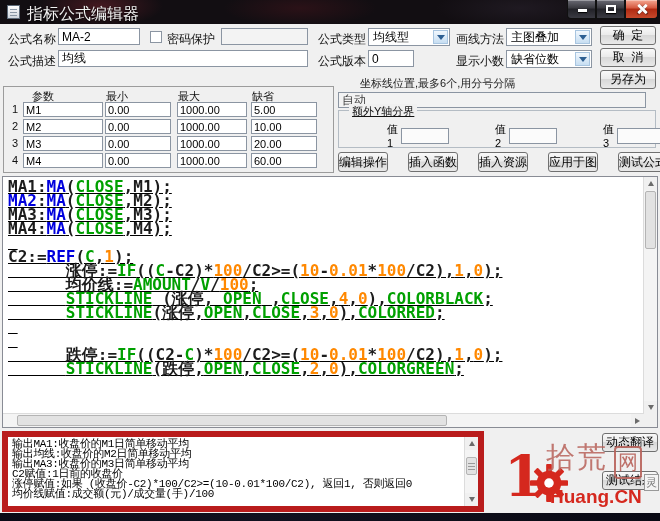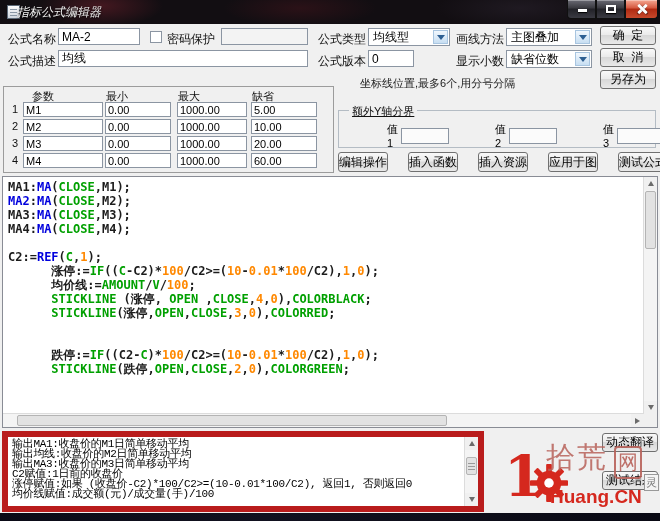--- a/index.html
+++ b/index.html
@@ -7,21 +7,21 @@
   .screen{position:relative;width:660px;height:521px;overflow:hidden;
     background:
       radial-gradient(90px 30px at 100px 6px, rgba(150,40,55,.38), transparent 70%),
       radial-gradient(110px 26px at 300px 8px, rgba(100,25,35,.30), transparent 70%),
       radial-gradient(120px 30px at 520px 8px, rgba(70,60,80,.25), transparent 70%),
       #120e12;}
   
   .titlebar{position:absolute;left:0;top:0;width:660px;height:24px;}
   .app-icon{position:absolute;left:7px;top:5px;width:13px;height:14px;background:linear-gradient(#fdfdfd,#cfd6de);border:1px solid #5d6a78;box-sizing:border-box;}
   .app-icon::after{content:"";position:absolute;left:2px;top:3px;width:7px;height:1px;background:#8a97a5;box-shadow:0 3px 0 #8a97a5,0 6px 0 #8a97a5;}
-  .wtitle{position:absolute;left:17px;top:4px;font-size:12px;color:#f2f2f2;text-shadow:0 1px 2px #000;font-style:italic;}
+  .wtitle{position:absolute;left:27px;top:4px;font-size:16px;color:#f2f2f2;text-shadow:0 1px 2px #000;}
   .winbtns{position:absolute;right:2px;top:0;display:flex;}
   .winbtn{width:29px;height:19px;border:1px solid #101010;border-top:none;box-sizing:border-box;position:relative;
     background:linear-gradient(#6a6a74,#39393f 45%,#222228 50%,#3a3a42);box-shadow:inset 0 1px 0 rgba(255,255,255,.35);}
   .winbtn.min{border-radius:0 0 0 4px;}
   .winbtn.close{width:33px;border-radius:0 0 4px 0;background:linear-gradient(#f5a893,#d4573e 45%,#b02a12 50%,#c6492c);}
   .glyph-min{position:absolute;left:10px;top:9px;width:9px;height:3px;background:#fff;box-shadow:0 1px 1px #000;}
   .glyph-max{position:absolute;left:9px;top:5px;width:10px;height:8px;border:2px solid #fff;box-sizing:border-box;box-shadow:0 1px 1px #000;}
   .glyph-x{position:absolute;left:10px;top:3px;width:12px;height:12px;}
   .glyph-x::before,.glyph-x::after{content:"";position:absolute;left:5px;top:0;width:3px;height:12px;background:#fff;border-radius:1px;box-shadow:0 1px 1px rgba(0,0,0,.6);}
   .glyph-x::before{transform:rotate(45deg);} .glyph-x::after{transform:rotate(-45deg);}
@@ -55,21 +55,21 @@
   .ytitle{position:absolute;left:10px;top:-7px;background:#f0f0f0;padding:0 3px;font-size:11px;color:#111;text-decoration:underline;}
   .yfields{position:absolute;left:2px;top:11px;right:2px;display:flex;align-items:center;}
   .yfield{display:flex;align-items:center;margin-left:6px;}
   .yfield .ylab{font-size:11px;margin-right:3px;margin-left:40px;}
   .yfield input{width:48px;height:16px;border:1px solid #8b95a2;background:#fbfbfb;box-sizing:border-box;}
   .actions{position:absolute;left:338px;top:152px;width:318px;display:flex;gap:20px;}
   .abtn{flex:1;height:20px;}
   
   .editor{position:absolute;left:2px;top:176px;width:656px;height:252px;border:1px solid #898c95;background:#fff;box-sizing:border-box;}
   .code{position:absolute;left:5px;top:3px;right:16px;bottom:16px;overflow:hidden;
-    font-family:"DejaVu Sans Mono","Liberation Mono",monospace;font-size:12px;font-weight:bold;line-height:14px;white-space:pre;}
+    font-family:"DejaVu Sans Mono","Liberation Mono",monospace;font-size:16px;font-weight:bold;line-height:14px;white-space:pre;text-decoration:underline;}
   .c-t{color:#1c1c1c;} .c-k{color:#0000dd;} .c-g{color:#00a000;} .c-n{color:#ff8800;}
   
   .vscroll{position:absolute;right:0;top:0;bottom:13px;width:13px;background:#f4f4f4;border-left:1px solid #dcdcdc;}
   .hscroll{position:absolute;left:0;right:13px;bottom:0;height:13px;background:#f4f4f4;border-top:1px solid #dcdcdc;}
   .corner{position:absolute;right:0;bottom:0;width:13px;height:13px;background:#f0f0f0;}
   .sarrow{position:absolute;width:13px;height:13px;display:flex;align-items:center;justify-content:center;background:#f0f0f0;}
   .sarrow::after{content:"";border:3px solid transparent;}
   .sa-up{top:0;} .sa-up::after{border-bottom:5px solid #6b6b6b;margin-top:-3px;}
   .sa-dn{bottom:0;} .sa-dn::after{border-top:5px solid #6b6b6b;margin-bottom:-3px;}
   .sa-rt{right:0;} .sa-rt::after{border-left:5px solid #6b6b6b;margin-right:-3px;}
@@ -183,20 +183,21 @@
           <div class="prow" style="top: 66px;">
             <span class="pnum">4</span>
             <input class="pin pin-name" value="M4" style="">
             <input class="pin pin-min" value="0.00" style="">
             <input class="pin pin-max" value="1000.00" style="">
             <input class="pin pin-def" value="60.00" style="">
           </div>
         </div>
     </div>
 
+    <input class="tb dis" style="left: 338px; top: 68px; width: 308px; height: 16px;" value="自动">
     <div class="ygroup" style="top:86px;">
       <span class="ytitle">额外Y轴分界</span>
       <div class="yfields">
           <div class="yfield">
             <span class="ylab">值1</span>
             <input value="" style="">
           </div>
           <div class="yfield">
             <span class="ylab">值2</span>
             <input value="" style="">

